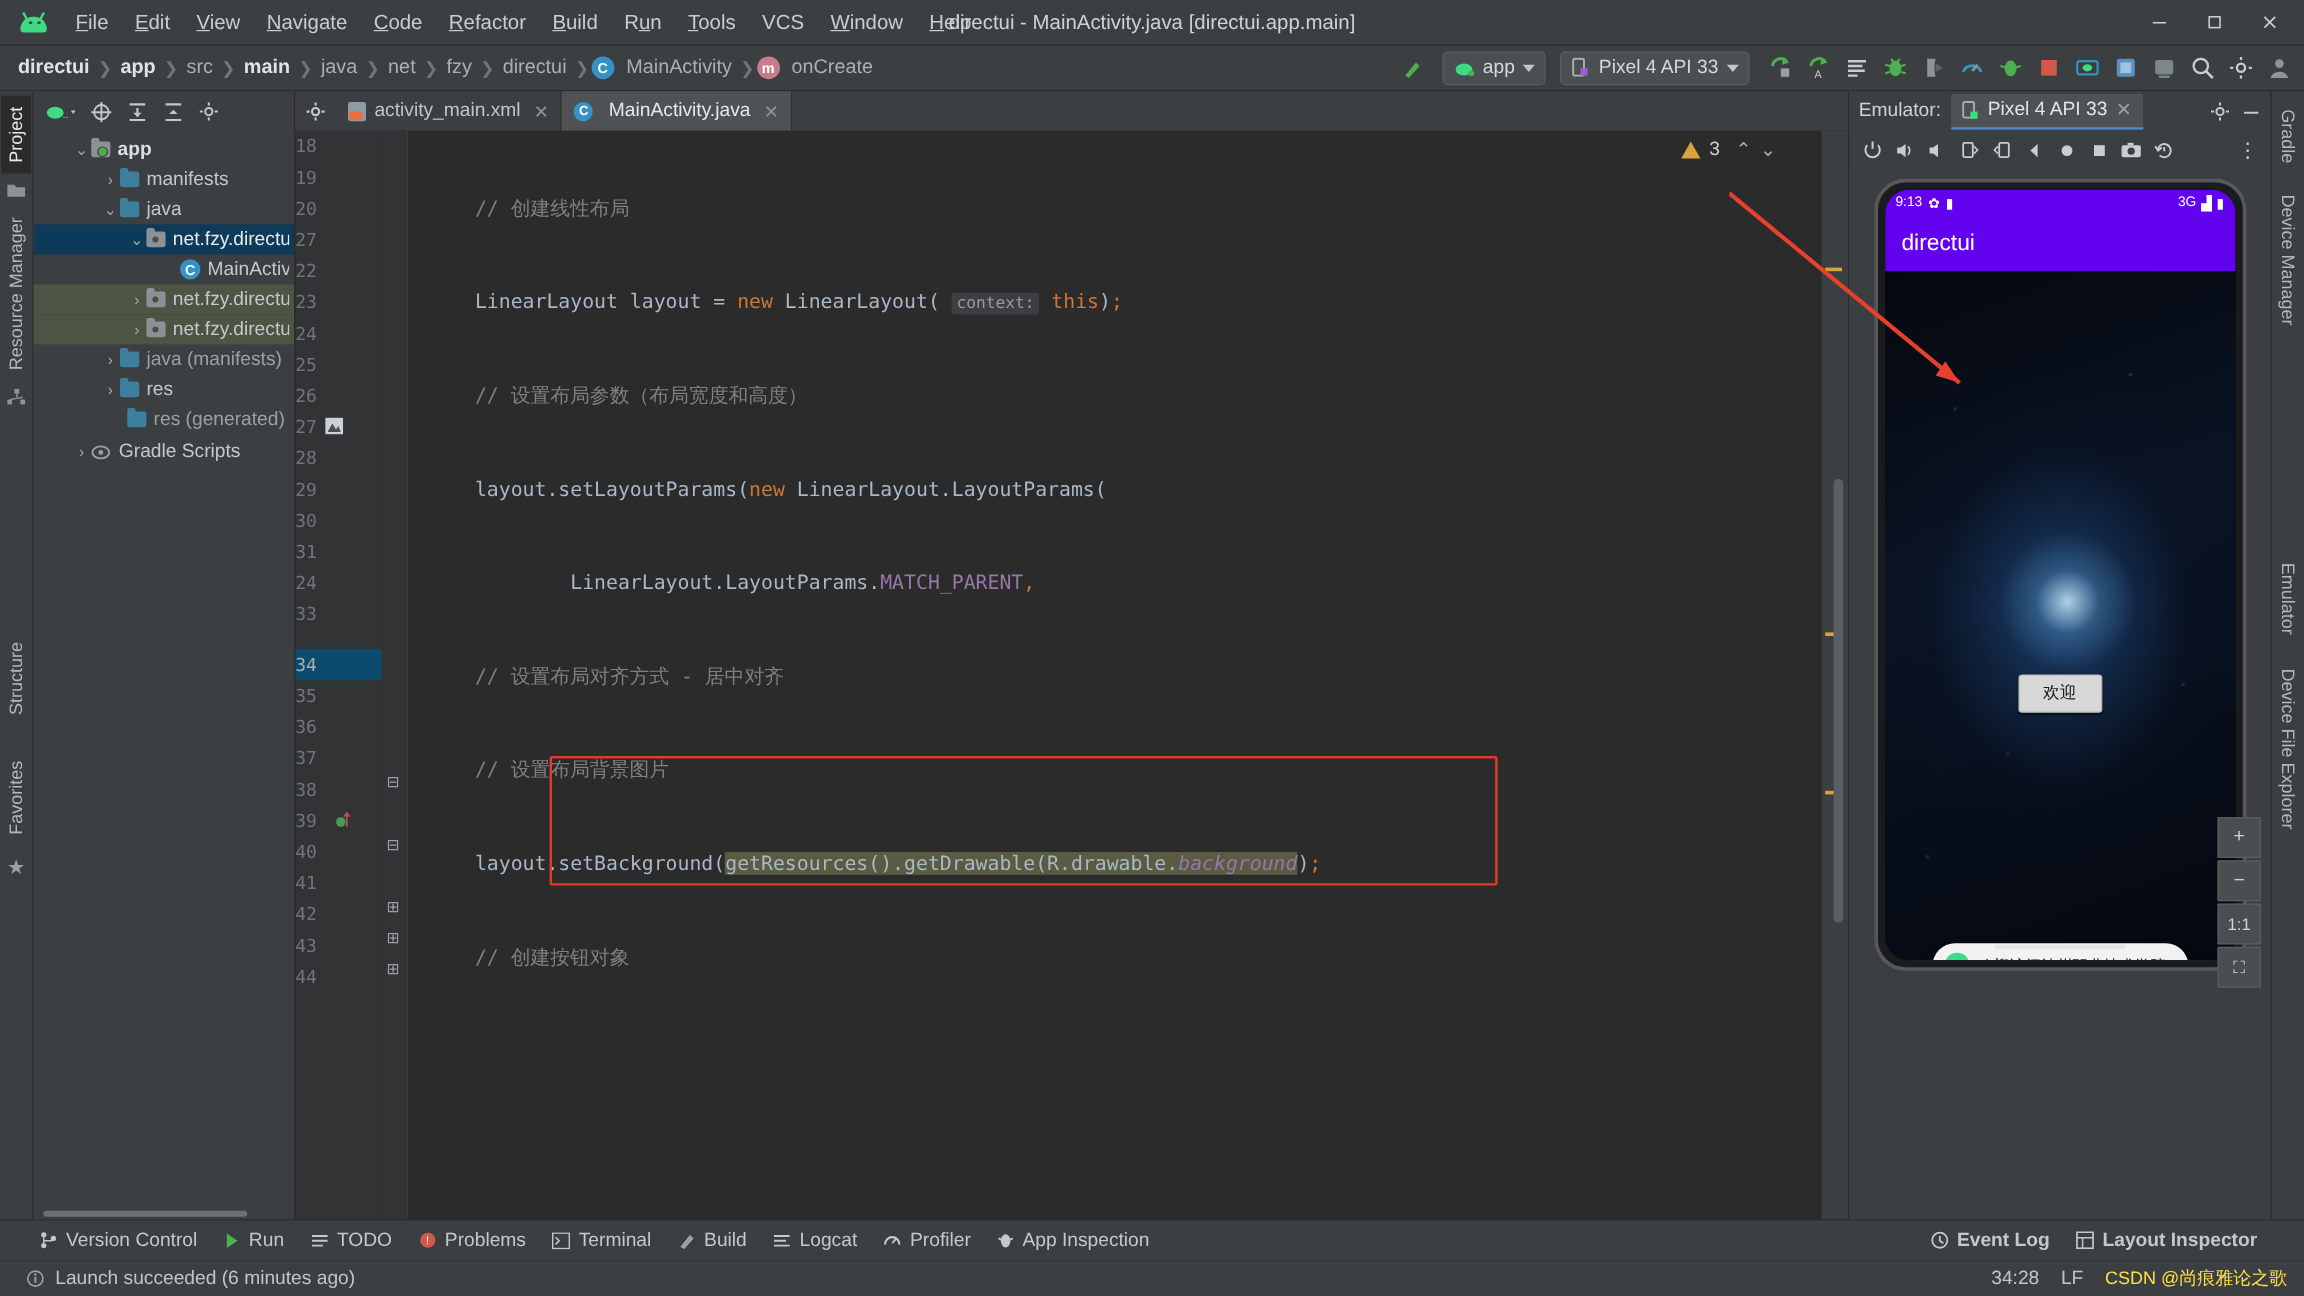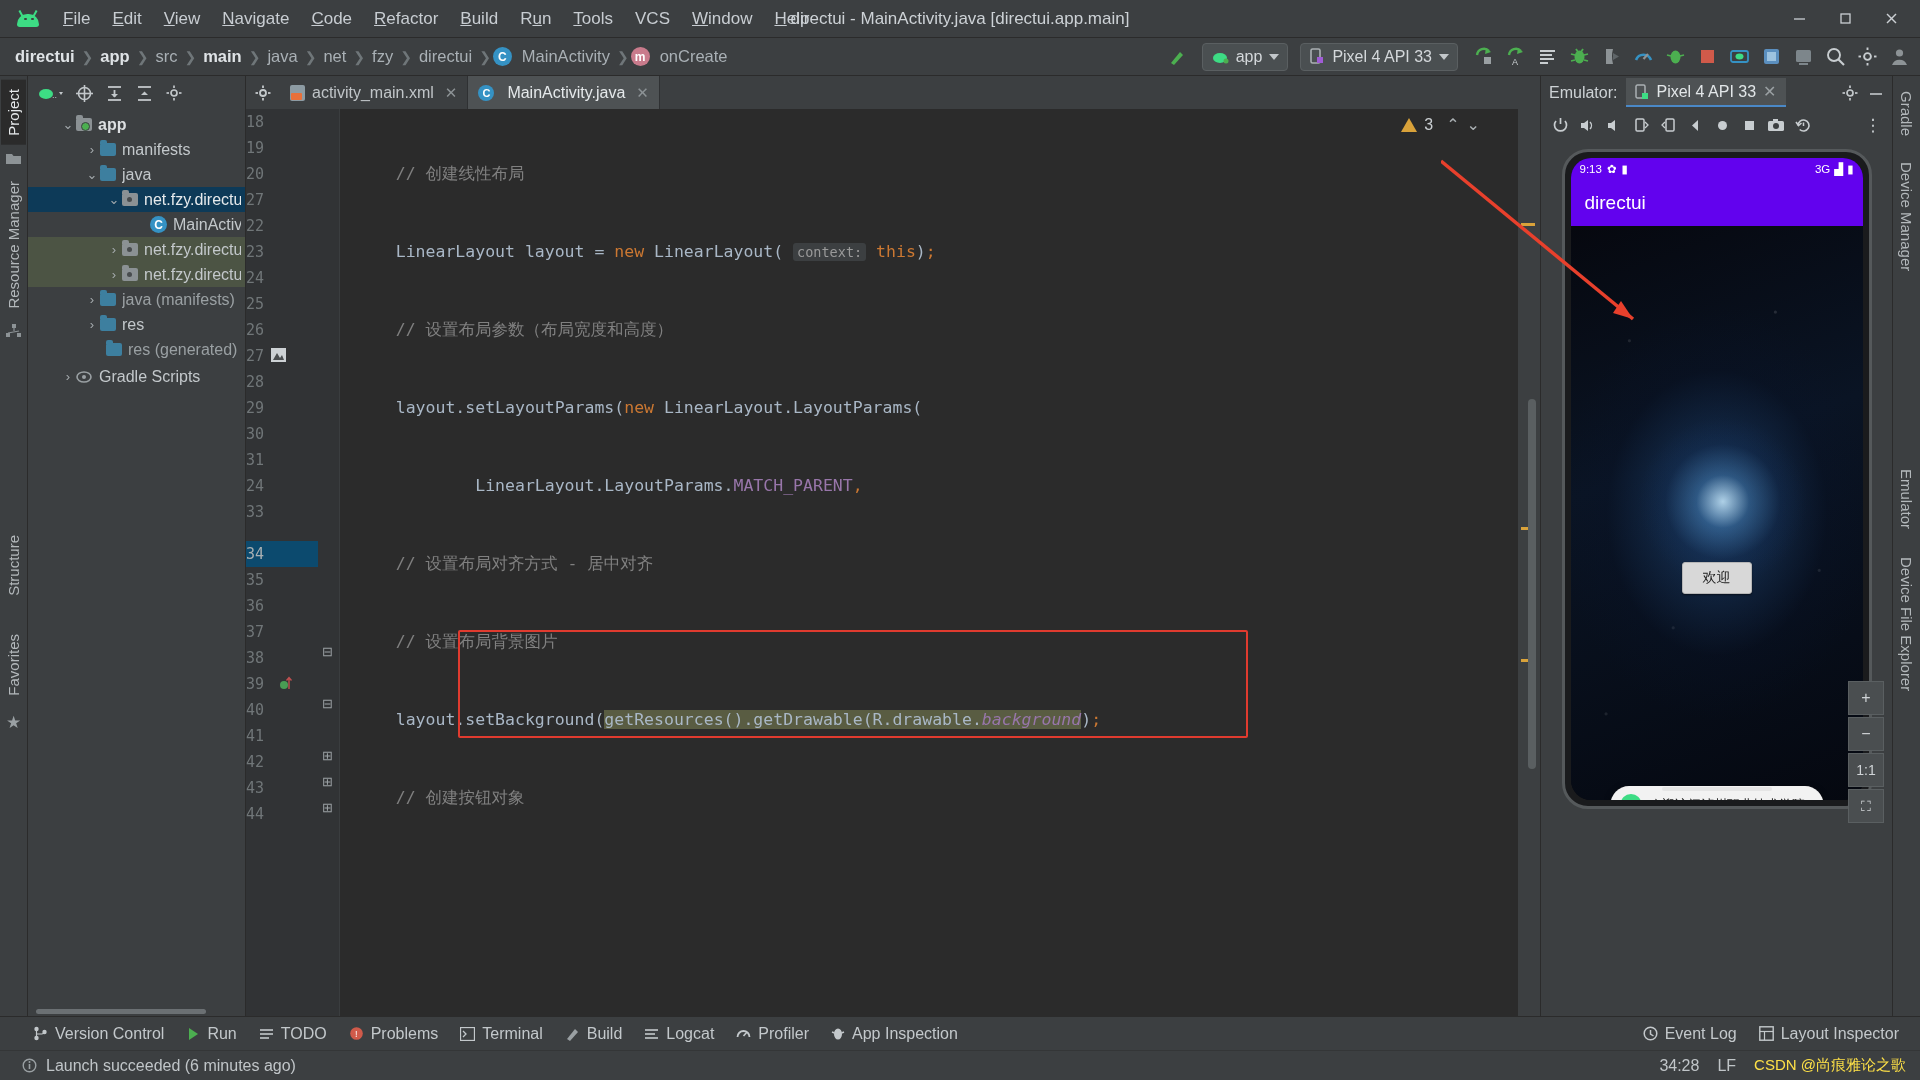--- a/index.html
+++ b/index.html
@@ -228,21 +228,21 @@
     display:flex; flex-direction:column; align-items:center; flex:none; padding-top:6px;
   }
   .rrail .vtab { writing-mode:vertical-rl; font-size:15px; color:#b3b8bb; padding:9px 4px; white-space:nowrap;}
 
   
   .botbar {
     height:34px; background:#3c3f41; border-top:1px solid #2b2b2b; display:flex; align-items:center;
     gap:0; padding-left:22px; flex:none; font-size:16px; color:#c3c8cb;
   }
   .botbar .item { display:flex; align-items:center; gap:7px; padding:4px 11px; white-space:nowrap;}
-  .botbar .right { margin-left:auto; display:flex; align-items:flex-start; padding-right:10px;}
+  .botbar .right { margin-left:auto; display:flex; align-items:flex-start; padding-right:28px;font-weight:bold;}
   .statusbar {
     height:30px; background:#3c3f41; display:flex; align-items:center; padding:0 14px 0 22px;
     font-size:16px; color:#c0c5c8; flex:none; border-top:1px solid #343637;
   }
   .statusbar .right { margin-left:auto; display:flex; align-items:center; gap:18px;}
   .wm { color:#fde047; font-size:15px; }
   svg { display:block; }
 </style>
 </head>
 <body>

